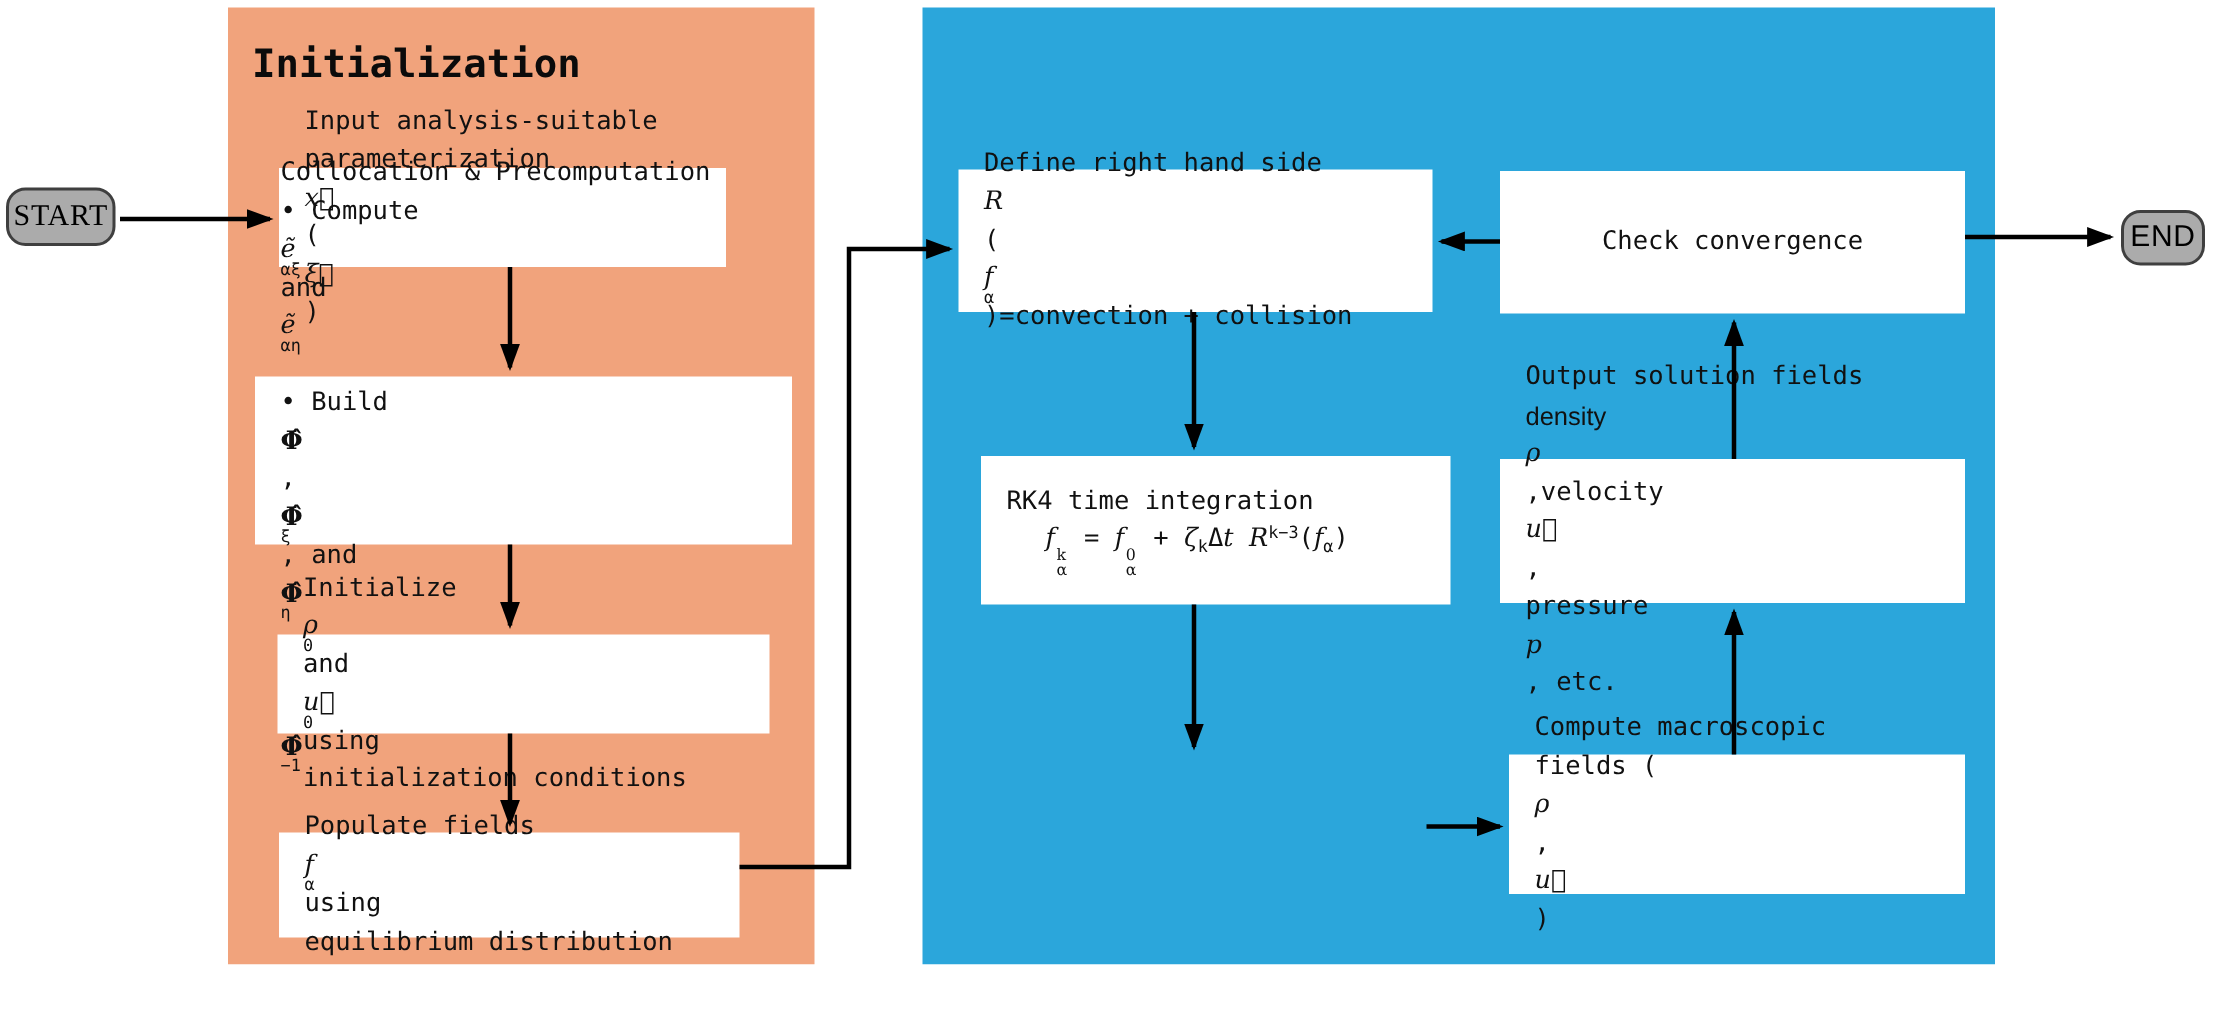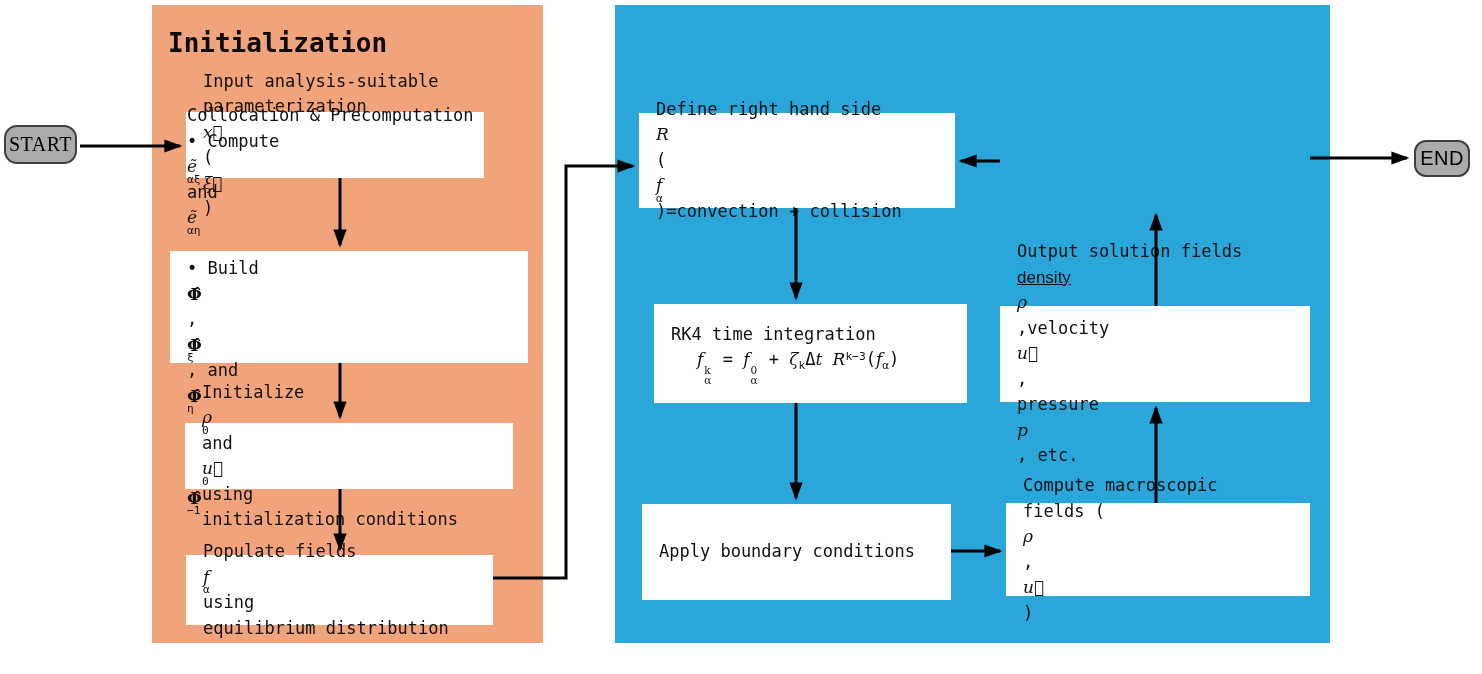--- a/index.html
+++ b/index.html
@@ -32,30 +32,30 @@
     white-space:nowrap;
   }
   .node.center{padding-left:0;align-items:center;text-align:center;}
   .node i, .m{font-family:"DejaVu Serif",serif;font-style:italic;}
   b.m{font-style:normal;font-weight:bold;font-family:"DejaVu Serif",serif;}
   .node sub{font-size:0.66em;vertical-align:-0.35em;line-height:0;}
   .node sup{font-size:0.66em;vertical-align:0.45em;line-height:0;}
   .ss{display:inline-flex;flex-direction:column;vertical-align:-0.5em;margin-left:1px;margin-right:1px;}
   .ss sup,.ss sub{font-size:0.62em;line-height:0.95;vertical-align:baseline;font-family:"DejaVu Serif",serif;}
   .formula{margin-left:26px;}
-  .sans{font-family:"Liberation Sans",sans-serif;text-decoration:underline;}
+  .sans{font-family:"Liberation Sans",sans-serif;}
   .terminal{
     position:absolute;background:var(--terminal-fill);
     border:2.5px solid var(--terminal-border);border-radius:13px;
     display:flex;align-items:center;justify-content:center;
     font-family:"Liberation Sans",sans-serif;font-size:20px;color:#000;
     box-sizing:border-box;letter-spacing:0.5px;
   }
   #start-node{left:4px;top:125px;width:73px;height:39px;font-family:Liberation Serif, serif;}
-  #end-node{left:1414px;top:140px;width:56px;height:37px;border-radius:12px;}
+  #end-node{left:1414px;top:140px;width:56px;height:37px;}
   #arrow-layer{position:absolute;left:0;top:0;pointer-events:none;}
 </style>
 </head>
 <body>
 
 <div id="canvas">
 
   <div class="panel" id="panel-init"></div>
   <div class="panel" id="panel-loop"></div>
 
@@ -67,32 +67,32 @@
   <div class="node" style="left:186px;top:112px;width:298px;height:66px;">Input analysis-suitable<br>parameterization <i class="m">x⃗</i>(<i class="m">ξ⃗</i>)</div>
 
   <div class="node" style="left:170px;top:251px;width:358px;height:112px;">Collocation &amp; Precomputation<br>• Compute <i class="m">ẽ</i><sub>αξ</sub> and <i class="m">ẽ</i><sub>αη</sub><br>• Build <b class="m">Φ̂</b>, <b class="m">Φ̂</b><sub>ξ</sub>, and <b class="m">Φ̂</b><sub>η</sub><br>• Diff. operators <b class="m">Φ̂</b><sub>∗</sub><b class="m">Φ̂</b><sup>−1</sup></div>
 
   <div class="node" style="left:185px;top:423px;width:328px;height:66px;">Initialize <i class="m">ρ</i><sub>0</sub> and <i class="m">u⃗</i><sub>0</sub> using<br>initialization conditions</div>
 
   <div class="node" style="left:186px;top:555px;width:307px;height:70px;">Populate fields <i class="m">f</i><sub>α</sub> using<br>equilibrium distribution</div>
 
   <div class="node" style="left:639px;top:113px;width:316px;height:95px;">Define right hand side<br><i class="m">R</i>(<i class="m">f</i><sub>α</sub>)=convection + collision</div>
 
+  <div class="node center" style="left:1000px;top:114px;width:310px;height:95px;">Check convergence</div>
 
   <div class="node" style="left:654px;top:304px;width:313px;height:99px;">RK4 time integration<br><span class="formula"><i class="m">f</i><span class="ss">
           <sup>k</sup>
           <sub>α</sub>
         </span> = <i class="m">f</i><span class="ss">
           <sup>0</sup>
           <sub>α</sub>
         </span> + <i class="m">ζ</i><sub>k</sub>Δ<i class="m">t</i> <i class="m">R</i><sup>k−3</sup>(<i class="m">f</i><sub>α</sub>)</span></div>
 
   <div class="node" style="left:1000px;top:306px;width:310px;height:96px;">Output solution fields<br><span class="sans">density</span> <i class="m">ρ</i>,velocity <i class="m">u⃗</i>,<br>pressure <i class="m">p</i>, etc.</div>
 
-  <div class="node" style="left:642px;top:504px;width:309px;height:96px;">Apply boundary conditions</div>
 
   <div class="node" style="left:1006px;top:503px;width:304px;height:93px;">Compute macroscopic<br>fields (<i class="m">ρ</i>,<i class="m">u⃗</i>)</div>
 
   <svg id="arrow-layer" width="1482" height="674" viewBox="0 0 1482 674">
     <defs>
       <marker id="ah" markerWidth="7" markerHeight="5" refX="5.2" refY="2.2" orient="auto" markerUnits="strokeWidth">
         <path d="M0,0 L6,2.2 L0,4.4 Z" fill="#000"></path>
       </marker>
     </defs>
     <g stroke="#000" stroke-width="3" fill="none">

